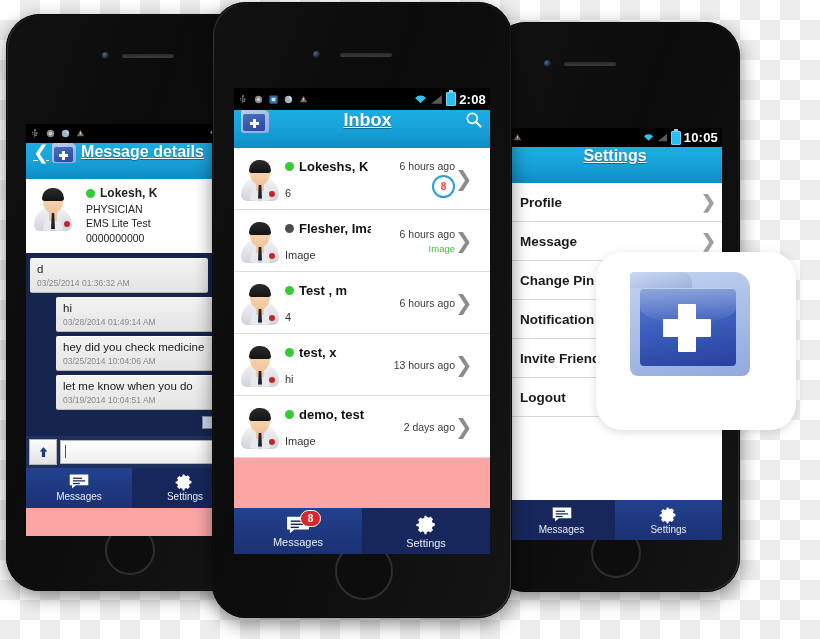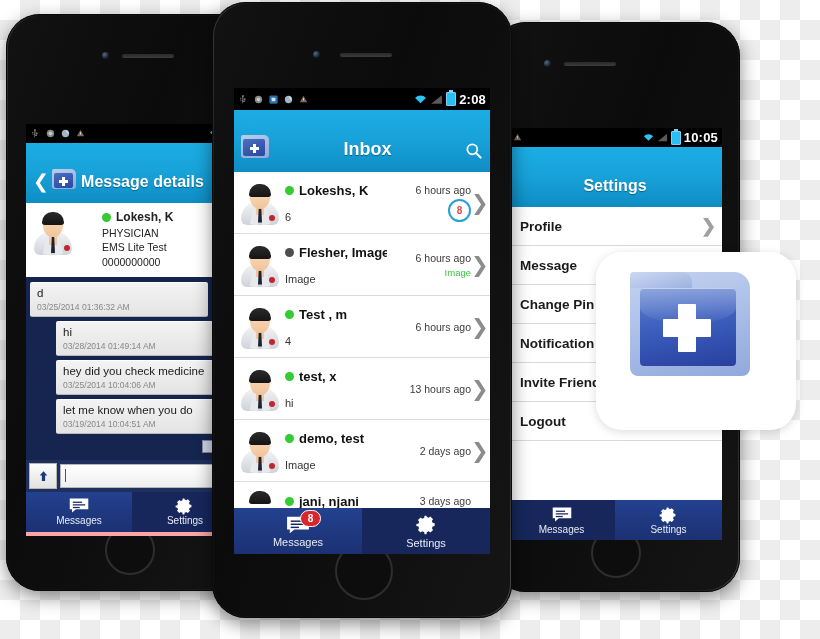--- a/index.html
+++ b/index.html
@@ -39,39 +39,39 @@
     padding:0 4px;color:#d8d8d8;font-size:11px;}
   .sb-left{display:flex;align-items:center;gap:4px;flex:1;}
   .sb-right{display:flex;align-items:center;gap:3px;}
   .sb-ico{width:11px;height:11px;display:block;}
   .sb-time{font-size:13px;color:#fff;font-weight:bold;letter-spacing:.2px;}
   .batt{width:8px;height:12px;border:1px solid #7ed0f7;border-radius:1px;
     position:relative;background:#28c0f2;}
   .batt:before{content:"";position:absolute;left:2px;top:-3px;width:4px;height:2px;background:#7ed0f7;}
 
   
-  .apphdr{height:36px;display:flex;align-items:flex-end;padding:12px 7px;
+  .apphdr{height:36px;display:flex;align-items:flex-start;padding:0 7px;
     background:linear-gradient(180deg,#1bade4 0%,#18a3da 45%,#0e8dc4 100%);
-    color:#fff;position:relative;}
+    color:#fff;position:relative;text-decoration:underline;}
   .apphdr .title{flex:1;text-align:center;font-size:16px;font-weight:bold;
     text-shadow:0 1px 1px rgba(0,0,0,.35);}
   .folder-ico{width:26px;height:22px;position:relative;flex:none;}
   .folder-ico .back{position:absolute;left:0;top:0;width:24px;height:20px;border-radius:2px 5px 3px 3px;
     background:linear-gradient(160deg,#b9cdee,#8fa9d8);}
   .folder-ico .front{position:absolute;left:2px;top:4px;width:19px;height:15px;border-radius:2px;
     background:linear-gradient(160deg,#4a6fc0,#2a47a0);}
   .folder-ico .plus,.folder-ico .plus:after{position:absolute;background:#fff;}
   .folder-ico .plus{left:10px;top:8px;width:3px;height:9px;}
   .folder-ico .plus:after{content:"";left:-3px;top:3px;width:9px;height:3px;}
   .backchev{font-size:19px;color:#fff;margin-right:3px;line-height:1;}
   .searchico{width:19px;height:19px;flex:none;}
 
   
   .list{background:#fff;}
-  .row{display:flex;align-items:center;padding:5px 6px 5px 5px;border-bottom:1px solid #dcdcdc;
+  .row{display:flex;align-items:center;padding:5px 22px 5px 5px;border-bottom:1px solid #dcdcdc;
     background:#fff;min-height:62px;box-sizing:border-box;}
   .avatar{width:42px;height:44px;flex:none;position:relative;margin-right:4px;}
   .rowmid{flex:1;min-width:0;}
   .rowtop{display:flex;align-items:center;gap:5px;}
   .dot{width:9px;height:9px;border-radius:50%;flex:none;}
   .nm{font-size:13px;font-weight:bold;color:#111;white-space:nowrap;overflow:hidden;}
   .preview{font-size:11px;color:#333;margin-top:13px;}
   .rowright{width:84px;flex:none;text-align:right;display:flex;flex-direction:column;
     align-items:flex-end;justify-content:center;gap:3px;}
   .ago{font-size:10.5px;color:#3b3b3b;white-space:nowrap;}
@@ -104,21 +104,21 @@
     color:#e7ebf5;font-size:10px;gap:1px;position:relative;}
   .tab.active{background:linear-gradient(180deg,#23418f,#1b3172);}
   .tabico{width:22px;height:17px;position:relative;}
   .tabbadge{position:absolute;right:-9px;top:-5px;background:#d9262b;color:#fff;
     border-radius:9px;min-width:15px;height:15px;font-size:10px;font-weight:bold;
     display:flex;align-items:center;justify-content:center;padding:0 2px;border:1px solid #fff;}
 
   
   .contactcard{background:#fff;display:flex;padding:6px 6px 8px 6px;gap:6px;}
   .contactcard .avatar{width:44px;height:46px;}
-  .cc-lines{font-size:10.5px;color:#222;line-height:1.35;margin-left:16px;}
+  .cc-lines{font-size:10.5px;color:#222;line-height:1.35;}
   .cc-name{display:flex;align-items:center;gap:5px;font-size:12px;font-weight:bold;margin-bottom:1px;}
   .thread{background:#15254f;padding:5px 4px 4px 4px;}
   .bubble{background:linear-gradient(180deg,#f3f3f3,#e4e4e4);border-top:1px solid #fff;
     border-bottom:1px solid #b9b9b9;border-radius:2px;padding:4px 6px 4px 7px;margin-bottom:4px;}
   .bubble .txt{font-size:11.5px;color:#1a1a1a;}
   .bubble .ts{font-size:8.5px;color:#888;margin-top:3px;}
   .bubble.left{margin-right:26px;}
   .bubble.right{margin-left:26px;}
   .hirow{display:flex;justify-content:flex-end;align-items:center;gap:4px;
     padding:2px 4px 3px 0;color:#fff;font-size:11px;font-weight:bold;}
@@ -561,37 +561,20 @@
               <span class="nm">demo, test</span>
             </div>
             <div class="preview">Image</div>
           </div>
           <div class="rowright">
             <span class="ago">2 days ago</span>
           </div>
           <div class="chev">❯</div>
         </div>
 
-        <div class="row" style="min-height:30px;">
-          <div class="avatar" style="height:28px;overflow:hidden;">
-            <div class="av" style="top:0">
-                <div class="hair" style="top:4px"></div>
-              </div>
-          </div>
-          <div class="rowmid">
-            <div class="rowtop">
-              <span class="dot" style="background:#33cc33"></span>
-              <span class="nm">jani, njani</span>
-            </div>
-          </div>
-          <div class="rowright">
-            <span class="ago">3 days ago</span>
-          </div>
-          <div class="chev"></div>
-        </div>
       </div>
 
       <div class="tabbar" style="position:absolute;left:0;right:0;bottom:0;height:46px;">
         <div class="tab active">
           <div class="tabico" style="width:28px;height:20px;">
             <svg width="28" height="20" viewBox="0 0 28 22">
               <path fill="#fff" d="M2 2h24v14H10l-5 4v-4H2z"></path>
               <rect x="6" y="6" width="12" height="1.6" fill="#17275c"></rect>
               <rect x="6" y="9.4" width="16" height="1.6" fill="#17275c"></rect>
               <rect x="6" y="12.8" width="9" height="1.6" fill="#17275c"></rect>

